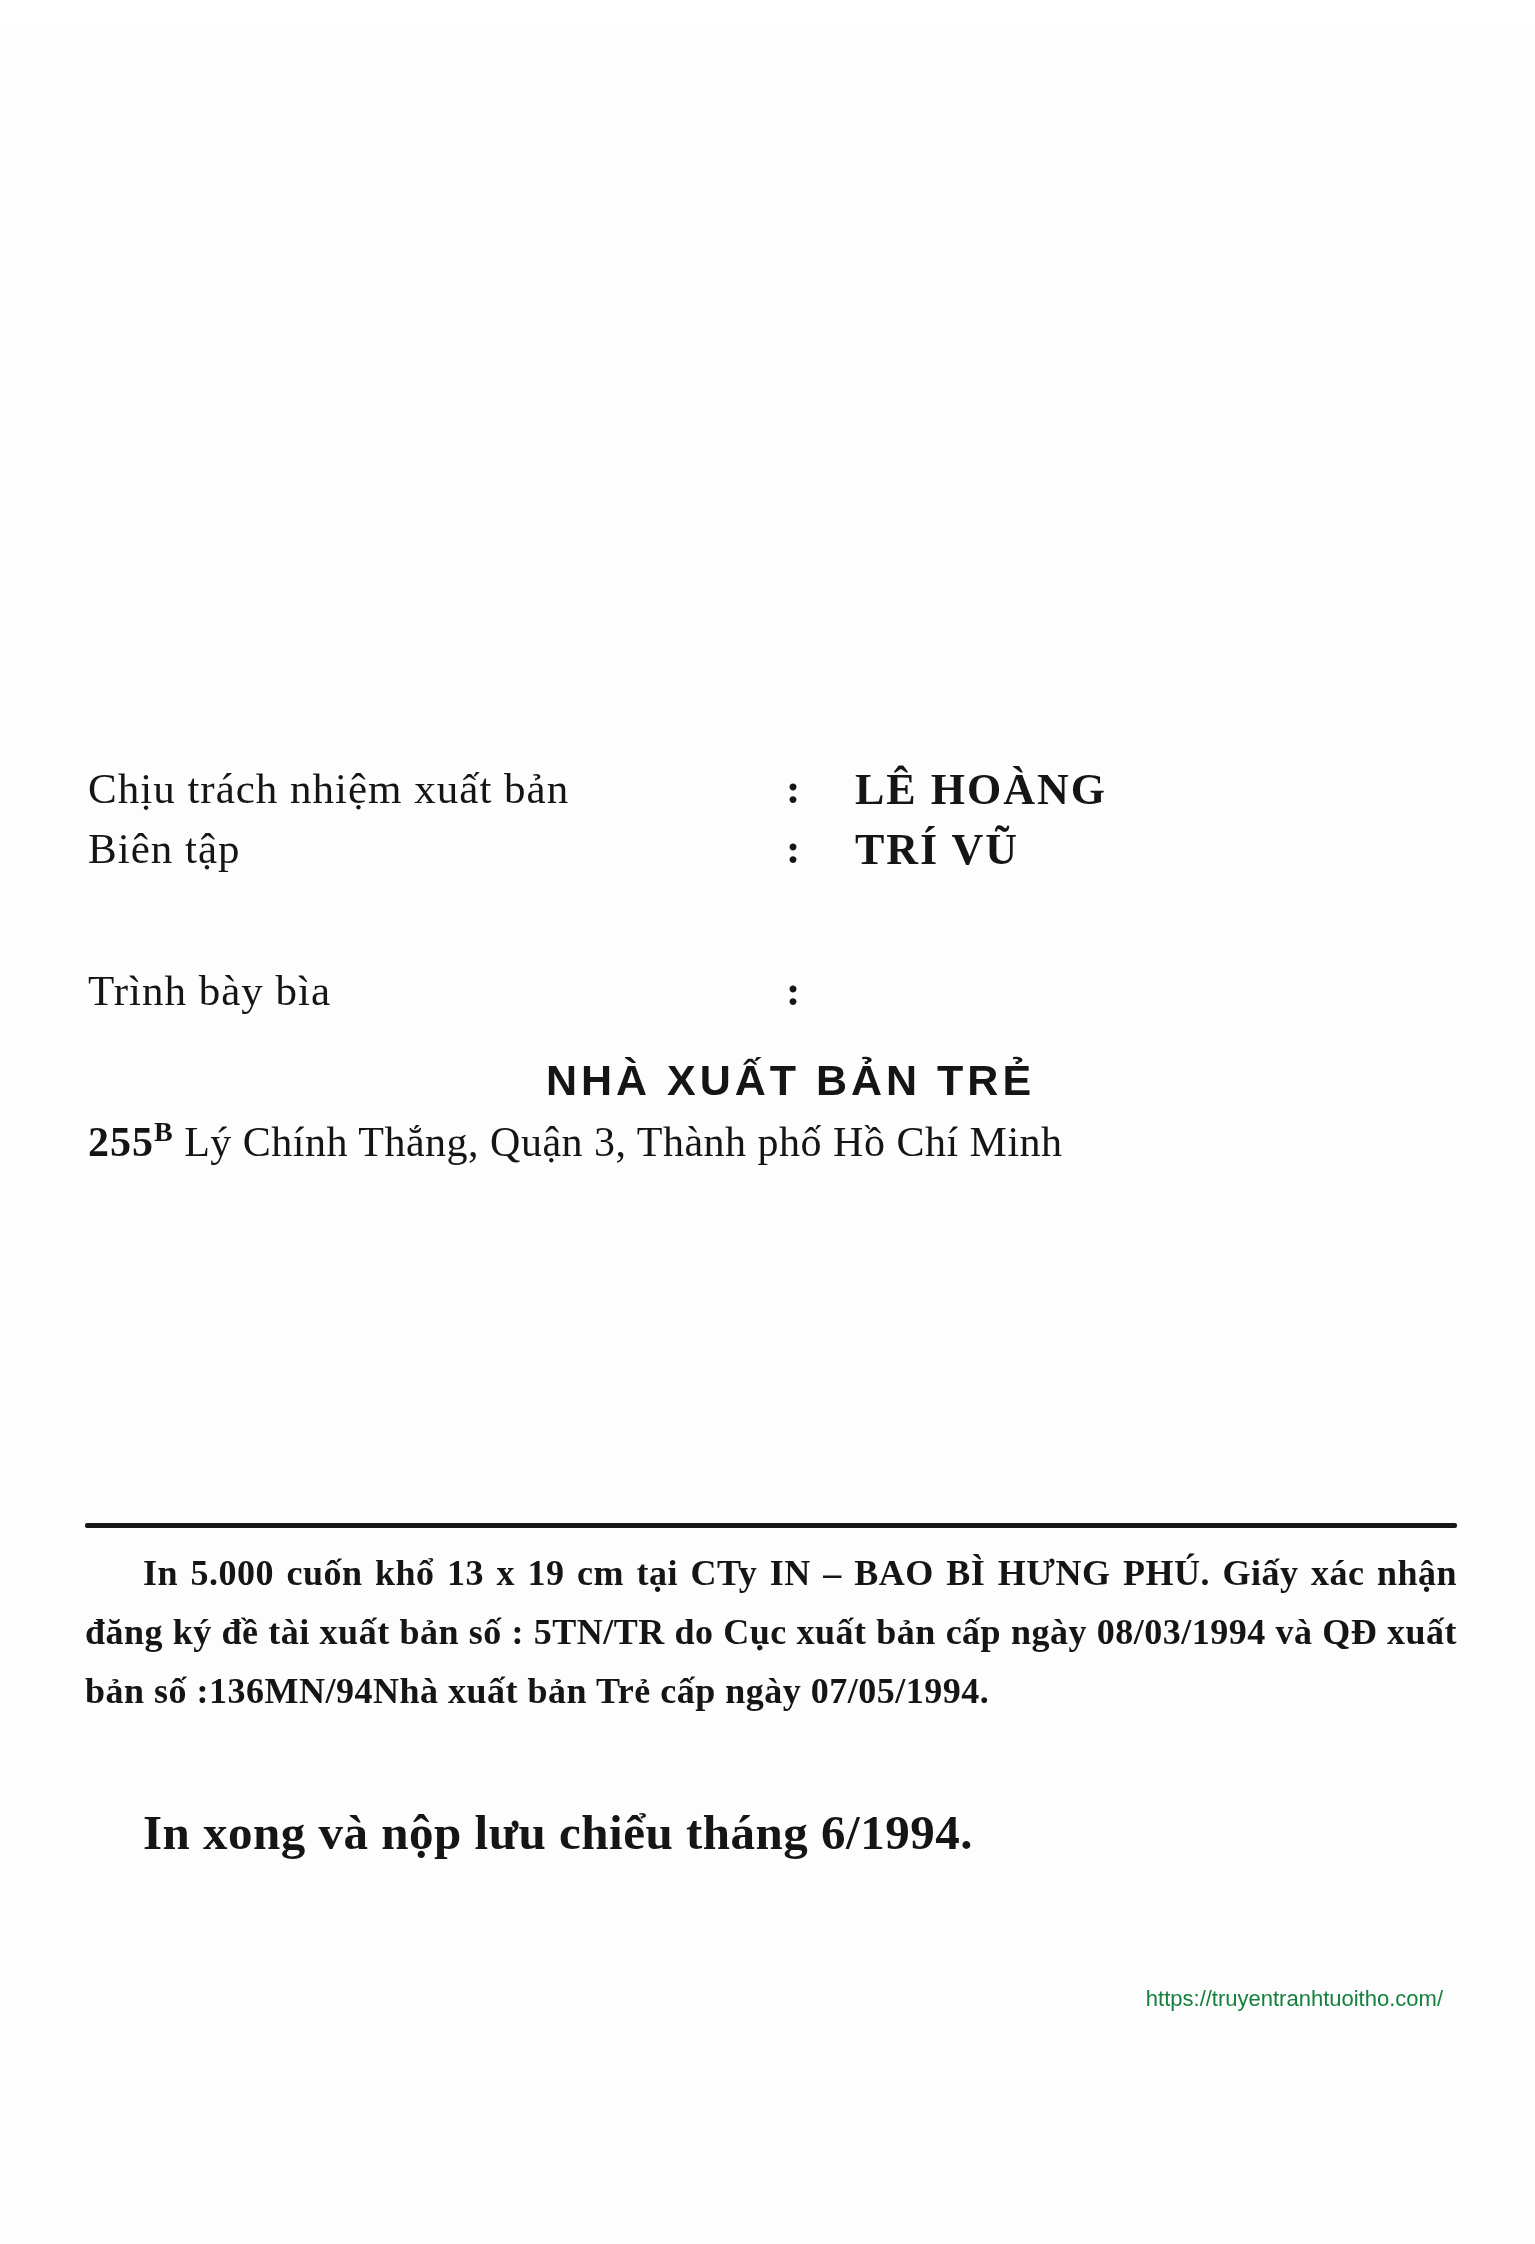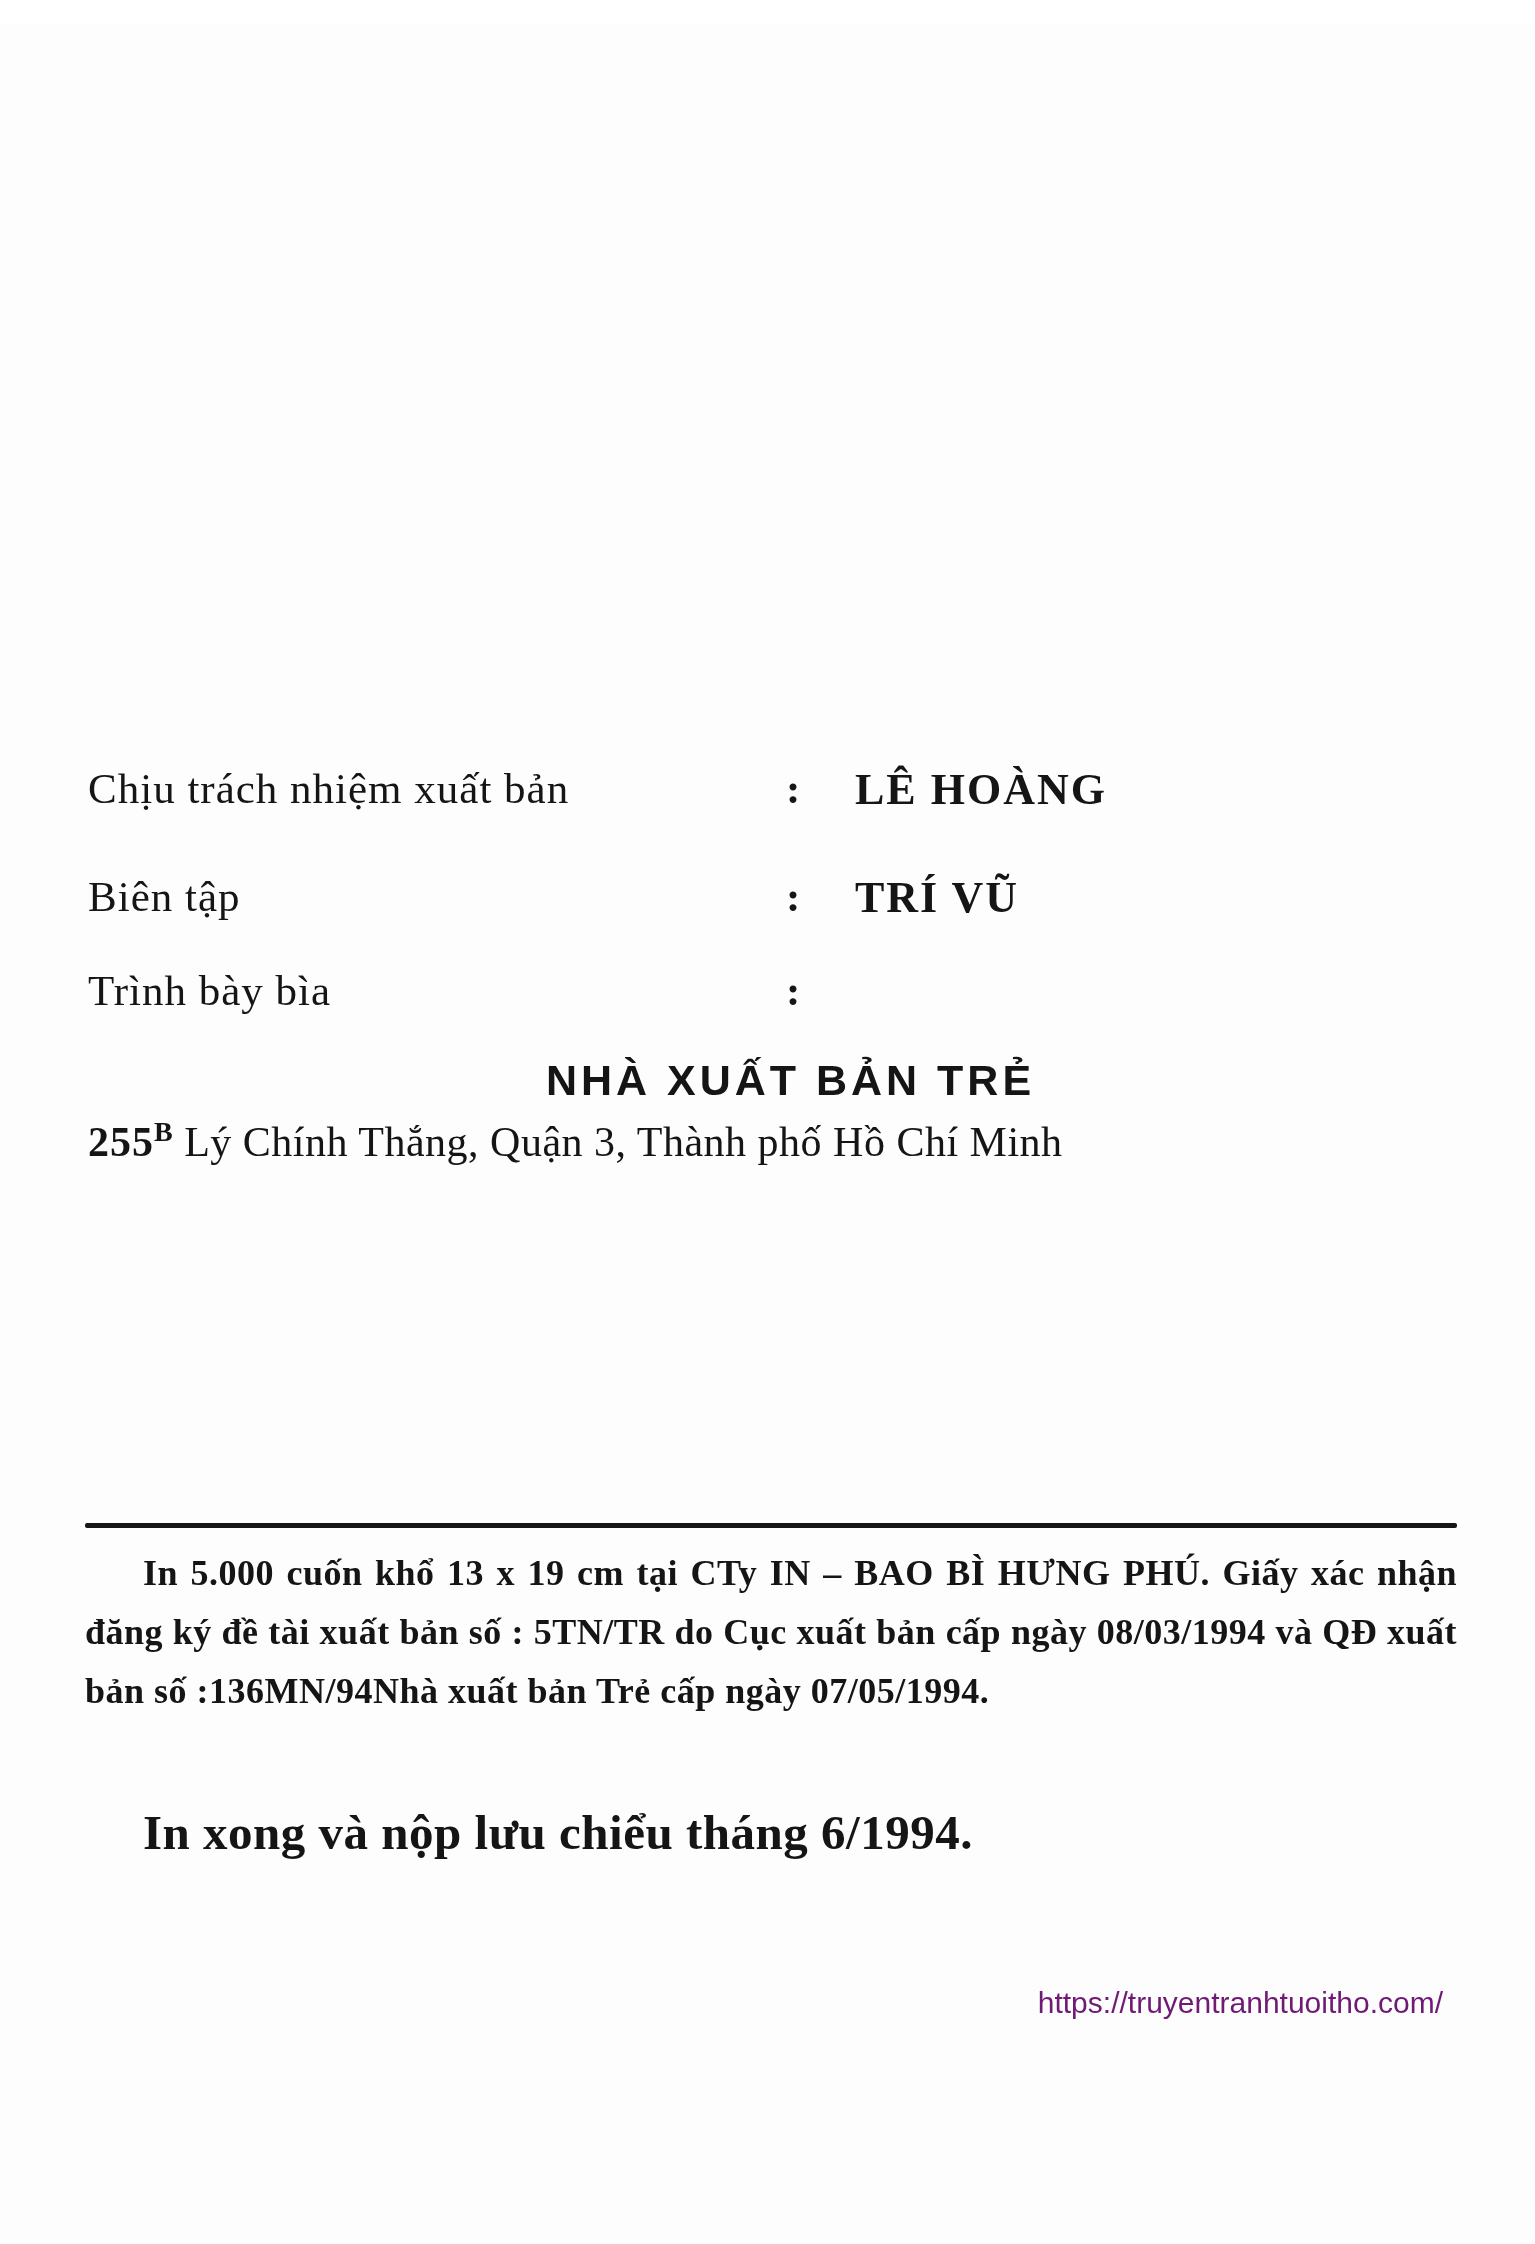--- a/index.html
+++ b/index.html
@@ -42,21 +42,21 @@
   .credit-value {
     position: absolute;
     left: 855px;
     top: 0;
     font-size: 44px;
     font-weight: bold;
     letter-spacing: 2px;
     white-space: nowrap;
   }
   .row-1 { top: 740px; }
-  .row-2 { top: 848px; text-align: center; }
+  .row-2 { top: 800px; text-align: center; }
   .row-3 { top: 942px; font-family: Liberation Serif, serif; }
 
   
   .publisher-name {
     position: absolute;
     top: 1032px;
     left: 0;
     width: 1535px;
     text-align: center;
     font-family: "Liberation Sans", sans-serif;
@@ -119,22 +119,22 @@
     letter-spacing: 0.5px;
     text-indent: 58px;
   }
 
   
   .watermark-url {
     position: absolute;
     top: 1962px;
     right: 92px;
     font-family: "Liberation Sans", sans-serif;
-    font-size: 30px;
-    color: #701a75;
+    font-size: 22px;
+    color: #15803d;
     white-space: nowrap;
   }
 </style>
 </head>
 <body>
 
 <div class="page">
 
   <div class="credit-row row-1">
     <span class="credit-label">Chịu trách nhiệm xuất bản</span>

